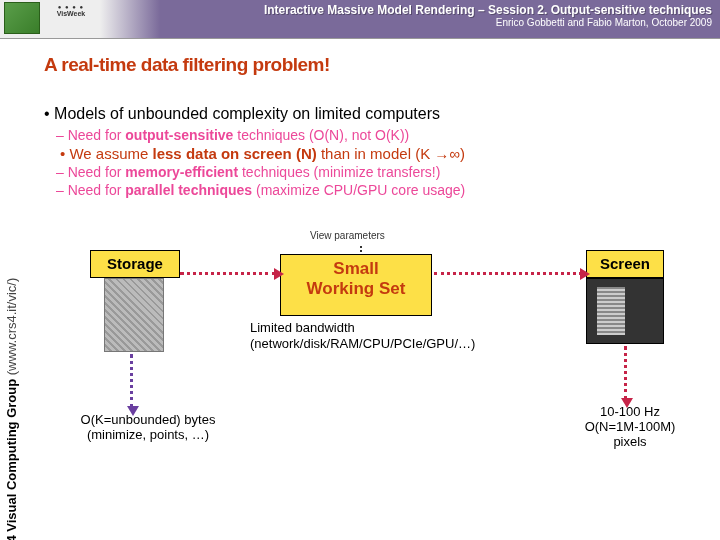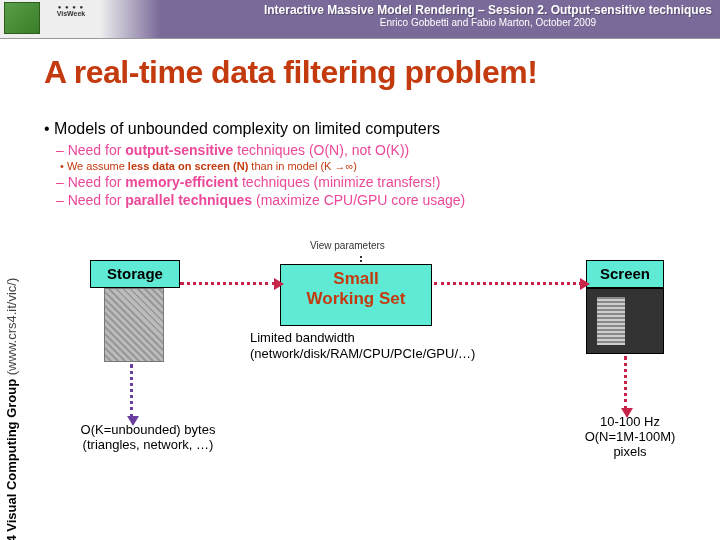--- a/index.html
+++ b/index.html
@@ -21,21 +21,21 @@
     position: absolute; left: 4px; top: 2px; width: 34px; height: 30px;
     background: linear-gradient(135deg,#5a9e4a,#3a7e2a); border:1px solid #2a5e1a;
   }
   .logo2 {
     position: absolute; left: 46px; top: 4px; width: 50px; height: 28px;
     display:flex;flex-direction:column;align-items:center;
   }
   .logoballs { font-size:6px; letter-spacing:1px; color:#333; }
   .logotxt { font-size:7px; font-weight:bold; color:#333;}
   .header-text {
-    position: absolute; right: 8px; top: 3px; text-align: center; color: #fff;
+    position: absolute; right: 8px; top: 3px; text-align: right; color: #fff;
   }
   .header-title { font-size: 12px; font-weight: bold; text-shadow:1px 1px 0 rgba(0,0,0,0.3);}
   .header-sub { font-size: 10px; }
   .sidebar {
     position: absolute;
     left: 0; top: 50px; bottom: 0; width: 28px;
   }
   .sidebar-text {
     transform: rotate(-90deg);
     transform-origin: left top;
@@ -47,45 +47,45 @@
     width: 480px;
   }
   .sidebar-text b { font-weight: bold; }
   .sidebar-text span.light { font-weight: normal; color:#444;}
   .content {
     position: absolute;
     left: 30px; top: 42px; right: 6px; bottom: 4px;
   }
   .slide-title {
     font-family: Verdana, Arial, sans-serif;
-    font-size: 32px;
+    font-size: 19px;
     font-weight: 900;
     color: #c43a0f;
     margin: 12px 0 29px 14px;
     letter-spacing:-0.5px;
   }
   ul.top { margin: 10px 0 0 14px; padding: 0; list-style: none; }
   ul.top > li { font-size: 16px; color:#000; margin-bottom:4px;}
   ul.top > li::before { content:"• "; }
   ul.sub1 { margin: 2px 0 0 26px; padding:0; list-style:none; }
   ul.sub1 > li { font-size: 14px; color:#ec4899; margin-bottom:2px;}
   ul.sub1 > li::before { content:"– "; }
   ul.sub2 { margin: 2px 0 2px 30px; padding:0; list-style:none; }
-  ul.sub2 > li { font-size: 11px; color: #c43a0f; }
+  ul.sub2 > li { font-size: 15px; color: #c43a0f; }
   ul.sub2 > li::before { content:"• "; }
 
   .diagram {
     position: relative;
     margin-top: 14px;
     height: 260px;
   }
   .node {
     position: absolute;
     border: 1px solid #000;
-    background: #5eead4;
+    background: #fde047;
     text-align: center;
     font-weight: bold;
     font-family: Verdana, Arial, sans-serif;
   }
   .storage-box { left: 60px; top: 38px; width: 88px; height: 26px; font-size:15px; line-height:26px;}
   .storage-img {
     position:absolute; left: 74px; top: 66px; width:58px; height:72px;
     background: repeating-linear-gradient(45deg,#bbb,#bbb 3px,#999 3px,#999 5px);
     border:1px solid #777;
   }
@@ -190,21 +190,21 @@
     <div class="bandwidth">
       <div>Limited bandwidth</div>
       <div>(network/disk/RAM/CPU/PCIe/GPU/…)</div>
     </div>
 
     <div class="arrowV ar-d1"></div>
     <div class="arrowV ar-d3"></div>
 
     <div class="bot-label bl1">
       <div>O(K=unbounded) bytes</div>
-      <div>(triangles, network, …)</div>
+      <div>(minimize, points, …)</div>
     </div>
     <div class="bot-label bl3">
       <div>10-100 Hz</div>
       <div>O(N=1M-100M)</div>
       <div>pixels</div>
     </div>
   </div>
 </div>
 
 </body></html>

